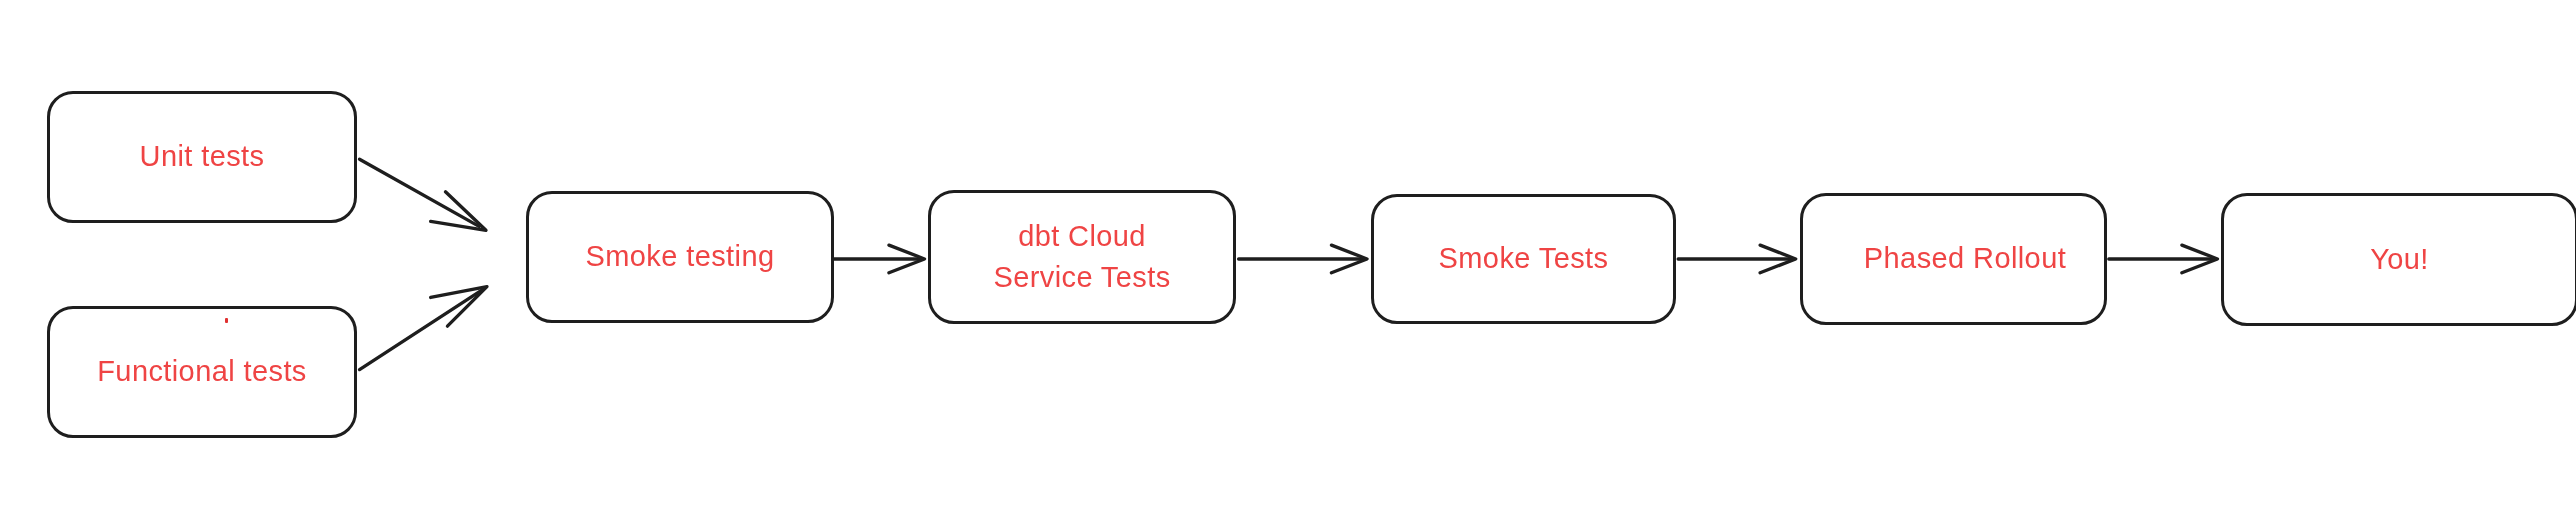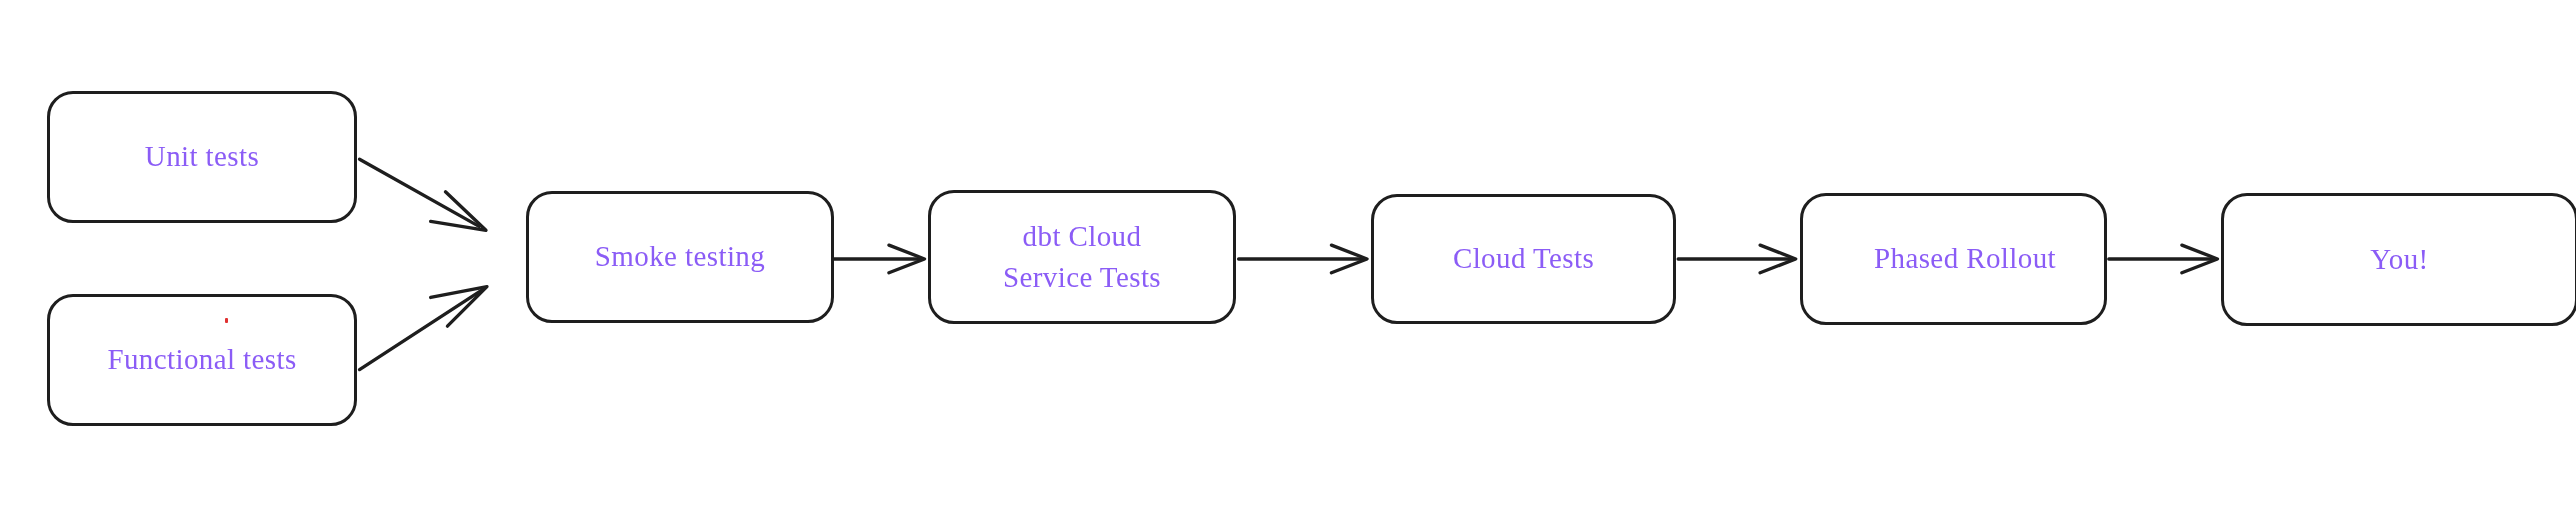--- a/index.html
+++ b/index.html
@@ -28,22 +28,22 @@
   .node {
     position: absolute;
     box-sizing: border-box;
     border: 3.2px solid #1e1e1e;
     border-radius: 26px;
     background: #ffffff;
     display: flex;
     align-items: center;
     justify-content: center;
     text-align: center;
-    color: #8b5cf6;
-    font-family: Liberation Serif, serif;
+    color: #ef4444;
+    font-family: Liberation Sans, sans-serif;
     font-size: 29px;
     line-height: 1.42;
     letter-spacing: 0.4px;
     white-space: pre-line;
   }
   .node-label {
     display: block;
     white-space: pre-line;
   }
   .artifact-dot {
@@ -89,37 +89,37 @@
     <g>
       <path d="M 2135 262 L 2241 262" fill="none" stroke="#1e1e1e" stroke-width="3.4" stroke-linecap="round" stroke-linejoin="round"></path>
       <path d="M 2209 248 L 2245 262 L 2209 276" fill="none" stroke="#1e1e1e" stroke-width="3.4" stroke-linecap="round" stroke-linejoin="round"></path>
     </g>
   </svg>
 
   <div class="node" style="left:47px; top:91px; width:310px; height:132px;">
     <span class="node-label">Unit tests</span>
   </div>
 
-  <div class="node" style="left:47px; top:294px; width:310px; height:132px;">
+  <div class="node" style="left:47px; top:306px; width:310px; height:132px;">
     <span class="node-label">Functional tests</span>
   </div>
 
   <div class="artifact-dot" style="left:225px; top:318px;"></div>
 
   <div class="node" style="left:492px; top:191px; width:308px; height:132px;margin-left:34px;">
     <span class="node-label">Smoke testing</span>
   </div>
 
   <div class="node" style="left:928px; top:190px; width:308px; height:134px;">
     <span class="node-label">dbt Cloud
 Service Tests</span>
   </div>
 
   <div class="node" style="left:1371px; top:194px; width:305px; height:130px;">
-    <span class="node-label">Cloud Tests</span>
+    <span class="node-label">Smoke Tests</span>
   </div>
 
   <div class="node" style="left:1800px; top:193px; width:307px; height:132px;padding-left:23px;">
     <span class="node-label">Phased Rollout</span>
   </div>
 
   <div class="node" style="left:2221px; top:193px; width:357px; height:133px;">
     <span class="node-label">You!</span>
   </div>
 

